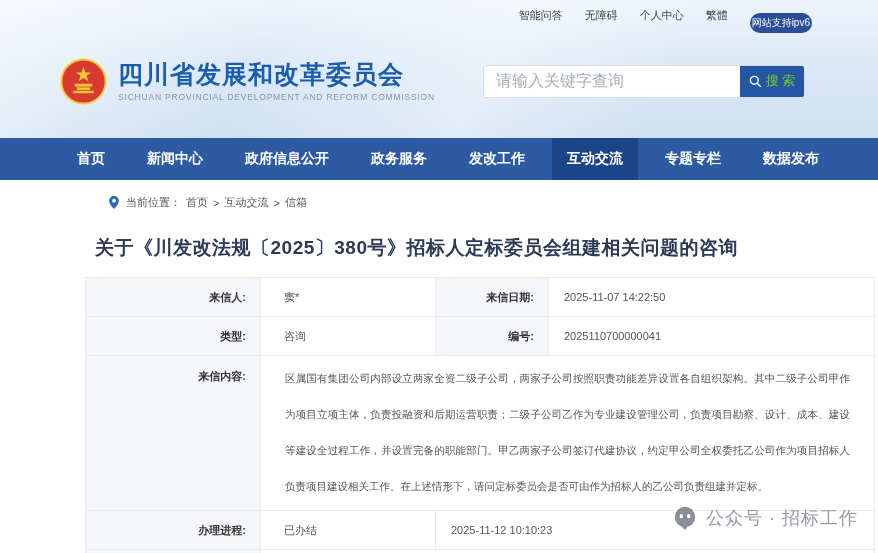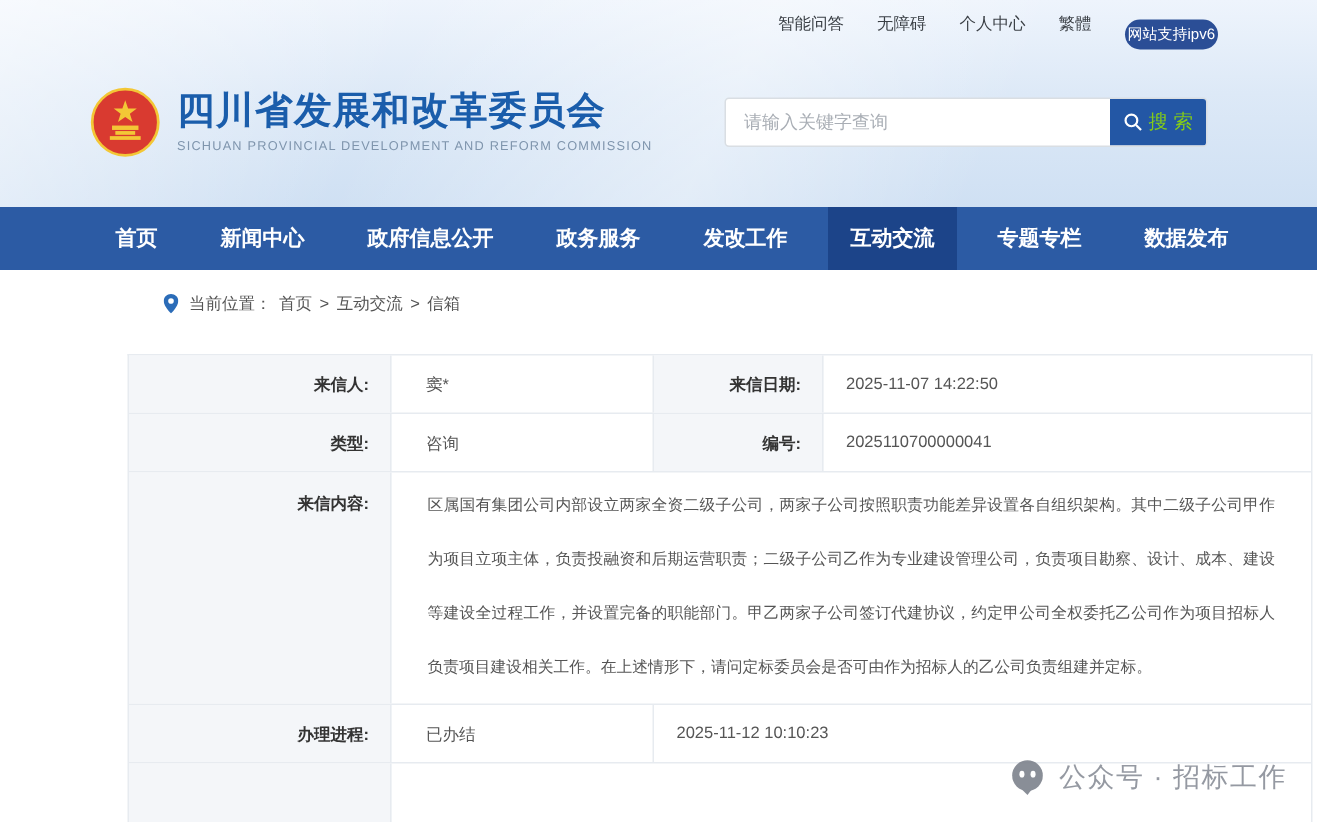--- a/index.html
+++ b/index.html
@@ -25,21 +25,21 @@
     padding:3px 2px;border-radius:10px;cursor:pointer;margin-top:16px;}
 
   .header{height:108px;display:flex;align-items:center;padding:0 0 6px 60px;}
   .logo{width:47px;height:47px;flex:0 0 auto;}
   .titles{margin-left:11px;}
   .site-title{font-size:25px;font-weight:bold;color:var(--title_blue);letter-spacing:1px;line-height:1.15;}
   .site-subtitle{font-size:8.5px;color:#7f95ad;letter-spacing:.8px;margin-top:3px;}
 
   .search-box{margin-left:auto;margin-right:73px;width:322px;height:33px;background:#fff;
     border:1px solid #d9dee3;border-radius:3px;display:flex;align-items:stretch;overflow:hidden;}
-  .search-input{flex:1;border:none;outline:none;padding:0 12px;font-size:12px;color:#666;background:transparent;
+  .search-input{flex:1;border:none;outline:none;padding:0 12px;font-size:16px;color:#666;background:transparent;
     font-family:"Liberation Sans","DejaVu Sans",sans-serif;}
   .search-input::placeholder{color:#a9aeb5;}
   .search-btn{width:64px;background:var(--search_blue);color:#84cc16;border:none;cursor:pointer;
     display:flex;align-items:center;justify-content:center;gap:4px;font-size:13px;
     font-family:"Liberation Sans","DejaVu Sans",sans-serif;}
 
   
   .nav{height:42px;background:var(--nav_blue);display:flex;align-items:stretch;padding-left:56px;}
   .nav a{display:flex;align-items:center;padding:0 15px;margin:0 6px;color:#fff;font-size:14px;
     font-weight:bold;text-decoration:none;cursor:pointer;white-space:nowrap;}
@@ -132,20 +132,21 @@
     </svg>
     <span>当前位置：</span>
     <a>首页</a>
     <span>&gt;</span>
     <a>互动交流</a>
     <span>&gt;</span>
     <a>信箱</a>
   </div>
 
   <div class="main">
+    <h2 class="page-title">关于《川发改法规〔2025〕380号》招标人定标委员会组建相关问题的咨询</h2>
 
     <div class="info-table">
       <div class="trow">
         <div class="cell lab lab1">来信人:</div>
         <div class="cell val1">窦*</div>
         <div class="cell lab lab2">来信日期:</div>
         <div class="cell val2">2025-11-07 14:22:50</div>
       </div>
       <div class="trow">
         <div class="cell lab lab1">类型:</div>

